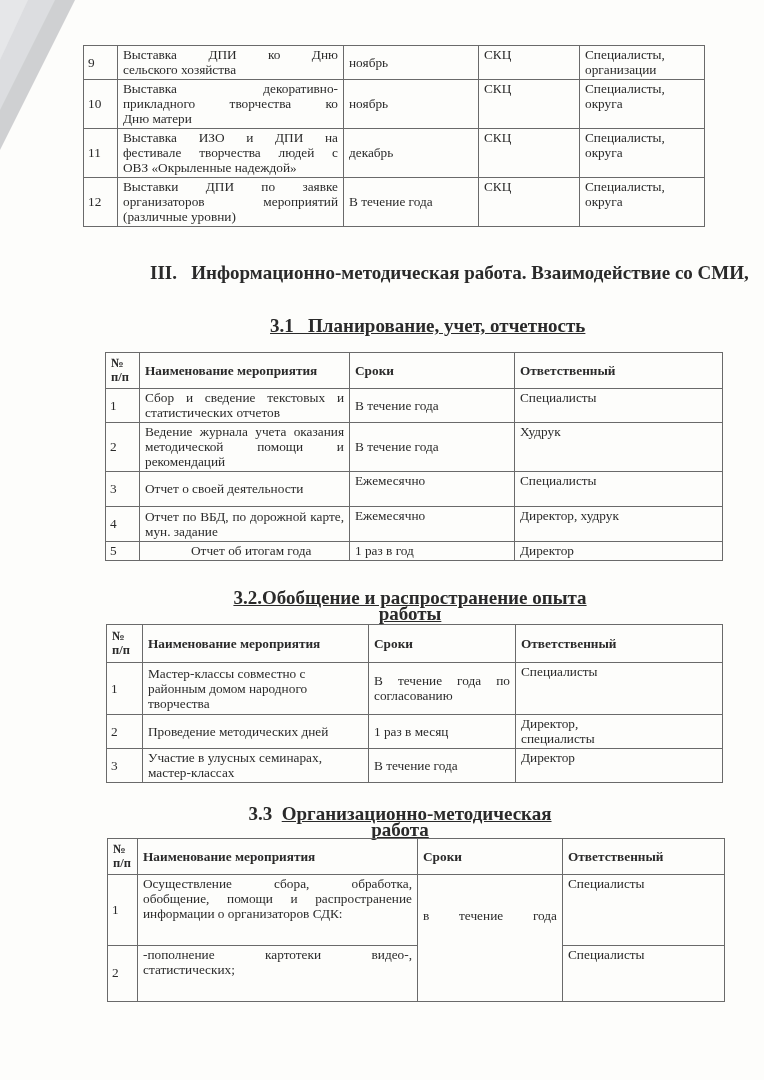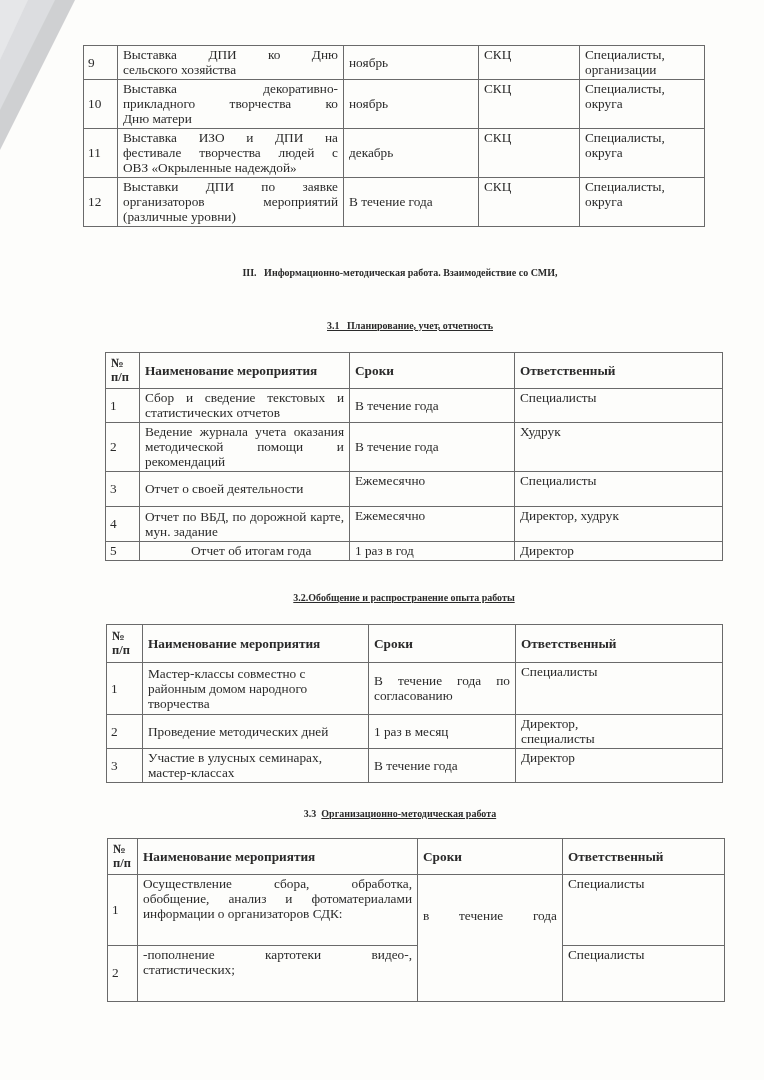--- a/index.html
+++ b/index.html
@@ -33,21 +33,21 @@
     font-weight:normal;
   }
   th { font-weight:bold; vertical-align:middle; text-align:left; }
   td.num { vertical-align:middle; padding-left:4px; }
   td.center { text-align:left; }
   td.mid { vertical-align:middle; }
   .just-lines span { display:block; text-align:justify; text-align-last:justify; }
   .just-lines span.l { text-align-last:left; }
   .hdr-num { font-size:12.5px; line-height:14px; }
   .heading {
-    position:absolute; font-weight:bold; font-size:10px; text-align:center;
+    position:absolute; font-weight:bold; font-size:19px; text-align:center;
     line-height:16px;
   }
   .u { text-decoration:underline; }
 </style>
 </head>
 <body>
 
 <div class="fold"></div>
 <div class="fold2"></div>
 <div class="fold3"></div>
@@ -184,21 +184,21 @@
         <td class="num">5</td>
         <td class="mid">
           <span class="" style="display: block; margin-left: 46px;">Отчет об  итогам года</span>
         </td>
         <td class="">1 раз в год</td>
         <td>Директор</td>
       </tr>
     </tbody>
 </table>
 
-<div class="heading u" style="left:204px; top:590px; width:400px;">3.2.Обобщение и распространение опыта работы</div>
+<div class="heading u" style="left:210px; top:590px; width:400px;">3.2.Обобщение и распространение опыта работы</div>
 
 <table style="left:106px; top:624px; width:616px;">
   <colgroup>
       <col style="width:36px">
       <col style="width:226px">
       <col style="width:147px">
       <col style="width:207px">
     </colgroup>
   <thead>
     <tr style="height:38px;">
@@ -277,21 +277,21 @@
       <th>Наименование мероприятия</th>
       <th>Сроки</th>
       <th>Ответственный</th>
     </tr>
   </thead>
   <tbody id="b33">
       <tr style="height: 70px;">
         <td class="num">1</td>
         <td class="just-lines">
           <span class="">Осуществление сбора, обработка,</span>
-          <span class="">обобщение, анализ и фотоматериалами</span>
+          <span class="">обобщение, помощи и распространение</span>
           <span class="l">информации о организаторов СДК:</span>
         </td>
         <td rowspan="2" class="mid">
           <span style="display: block; text-align: justify; text-align-last: justify; margin-top: -30px;">в течение года</span>
         </td>
         <td>Специалисты</td>
       </tr>
       <tr style="height: 56px;">
         <td class="num">2</td>
         <td class="just-lines">

